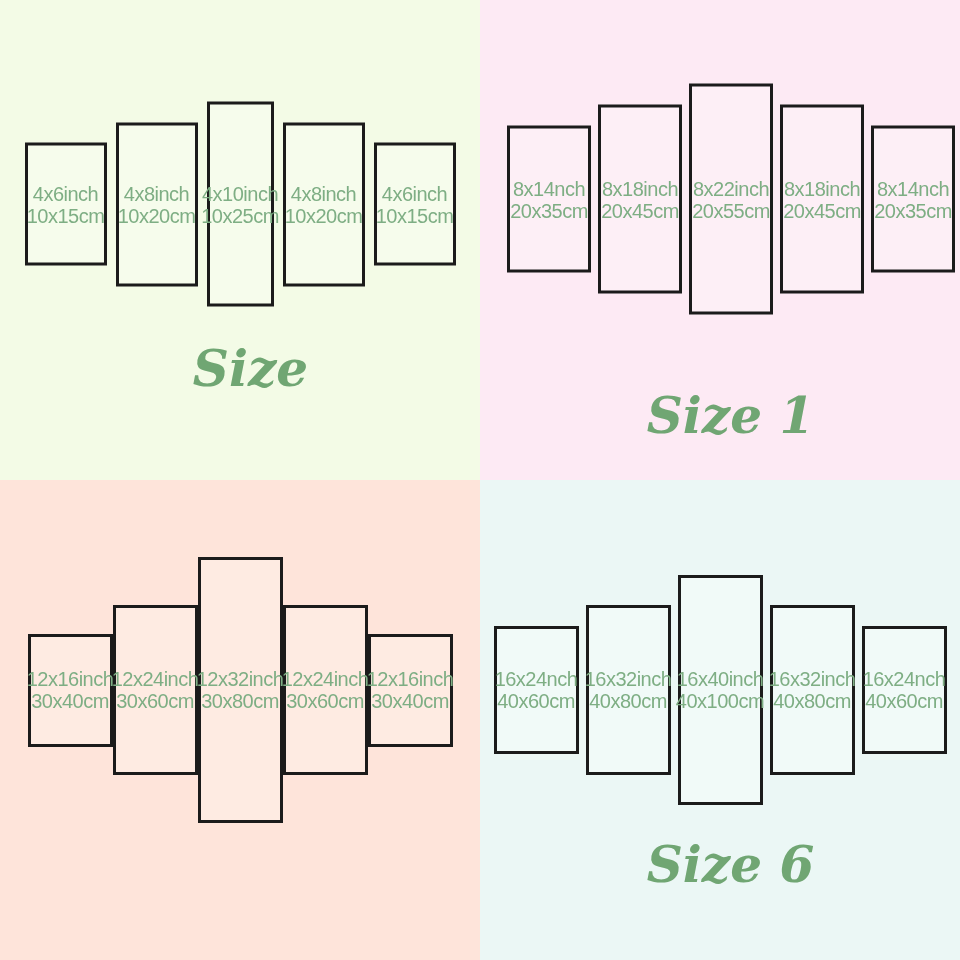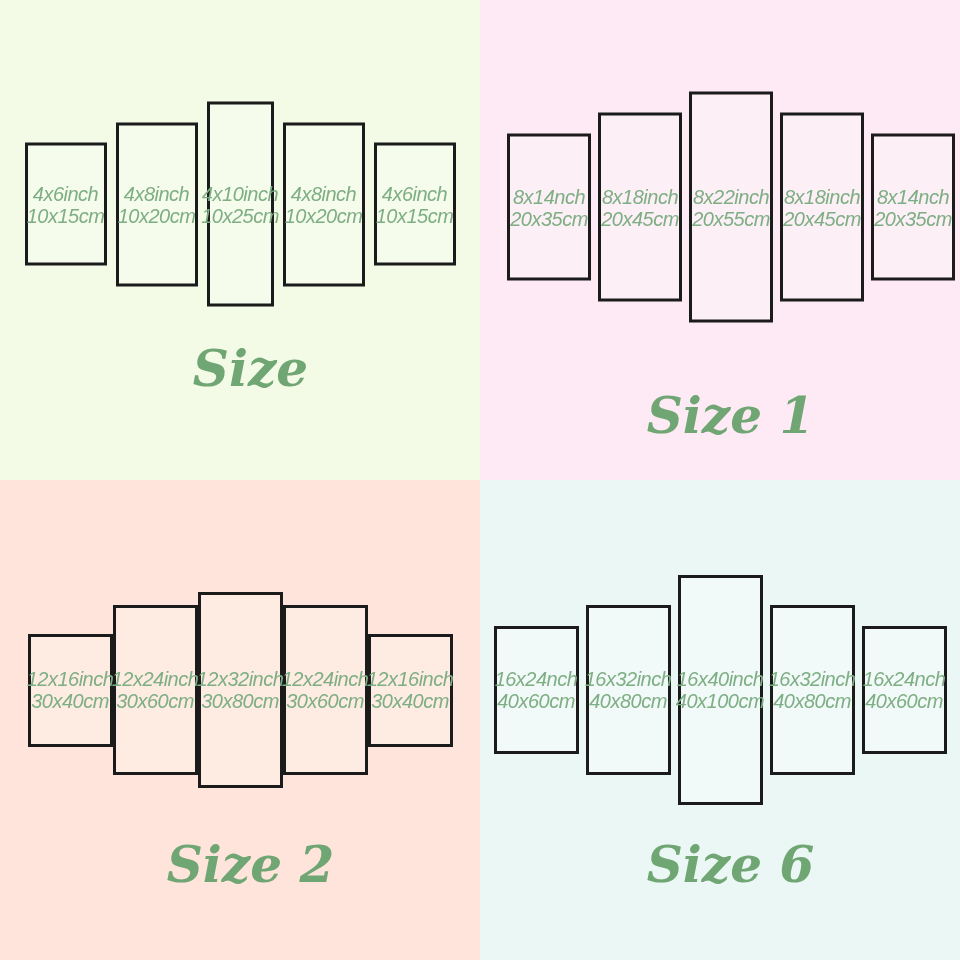--- a/index.html
+++ b/index.html
@@ -35,21 +35,20 @@
     flex: 0 0 auto;
     box-sizing: border-box;
     border: 3px solid var(--panel-border, #1b1b1b);
     display: flex;
     align-items: center;
     justify-content: center;
     overflow: visible;
   }
   .panel-text {
     text-align: center;
-    font-style: italic;
     font-size: 20px;
     line-height: 1.1;
     letter-spacing: -0.5px;
     color: var(--panel-text, #7eae84);
     white-space: nowrap;
   }
   .panel-text span {
     display: block;
   }
   .size-label {
@@ -101,21 +100,21 @@
         <div class="panel-text">
           <span>4x6inch</span>
           <span>10x15cm</span>
         </div>
       </div>
     </div>
     <div class="size-label" style="top: 344px;">Size</div>
   </section>
 
   <section class="quadrant" style="background: rgb(253, 234, 244);">
-    <div class="panel-row" style="gap: 7px; top: 207px; padding-left: 22px;">
+    <div class="panel-row" style="gap: 7px; top: 199px; padding-left: 22px;">
       <div class="panel" style="width: 84px; height: 147px; background: rgb(253, 239, 246);">
         <div class="panel-text">
           <span>8x14nch</span>
           <span>20x35cm</span>
         </div>
       </div>
       <div class="panel" style="width: 84px; height: 189px; background: rgb(253, 239, 246);">
         <div class="panel-text">
           <span>8x18inch</span>
           <span>20x45cm</span>
@@ -150,40 +149,39 @@
           <span>12x16inch</span>
           <span>30x40cm</span>
         </div>
       </div>
       <div class="panel" style="width: 85px; height: 170px; background: rgb(254, 235, 226);">
         <div class="panel-text">
           <span>12x24inch</span>
           <span>30x60cm</span>
         </div>
       </div>
-      <div class="panel" style="width: 85px; height: 196px; background: rgb(254, 235, 226);">
+      <div class="panel" style="width: 85px; height: 266px; background: rgb(254, 235, 226);">
         <div class="panel-text">
           <span>12x32inch</span>
           <span>30x80cm</span>
         </div>
       </div>
       <div class="panel" style="width: 85px; height: 170px; background: rgb(254, 235, 226);">
         <div class="panel-text">
           <span>12x24inch</span>
           <span>30x60cm</span>
         </div>
       </div>
       <div class="panel" style="width: 85px; height: 113px; background: rgb(254, 235, 226);">
         <div class="panel-text">
           <span>12x16inch</span>
           <span>30x40cm</span>
         </div>
       </div>
     </div>
-    <div class="size-label" style="top: 360px;">Size 2</div>
   </section>
 
   <section class="quadrant" style="background: rgb(235, 247, 245);">
     <div class="panel-row" style="gap: 7px; top: 210px;">
       <div class="panel" style="width: 85px; height: 128px; background: rgb(241, 250, 248);">
         <div class="panel-text">
           <span>16x24nch</span>
           <span>40x60cm</span>
         </div>
       </div>

